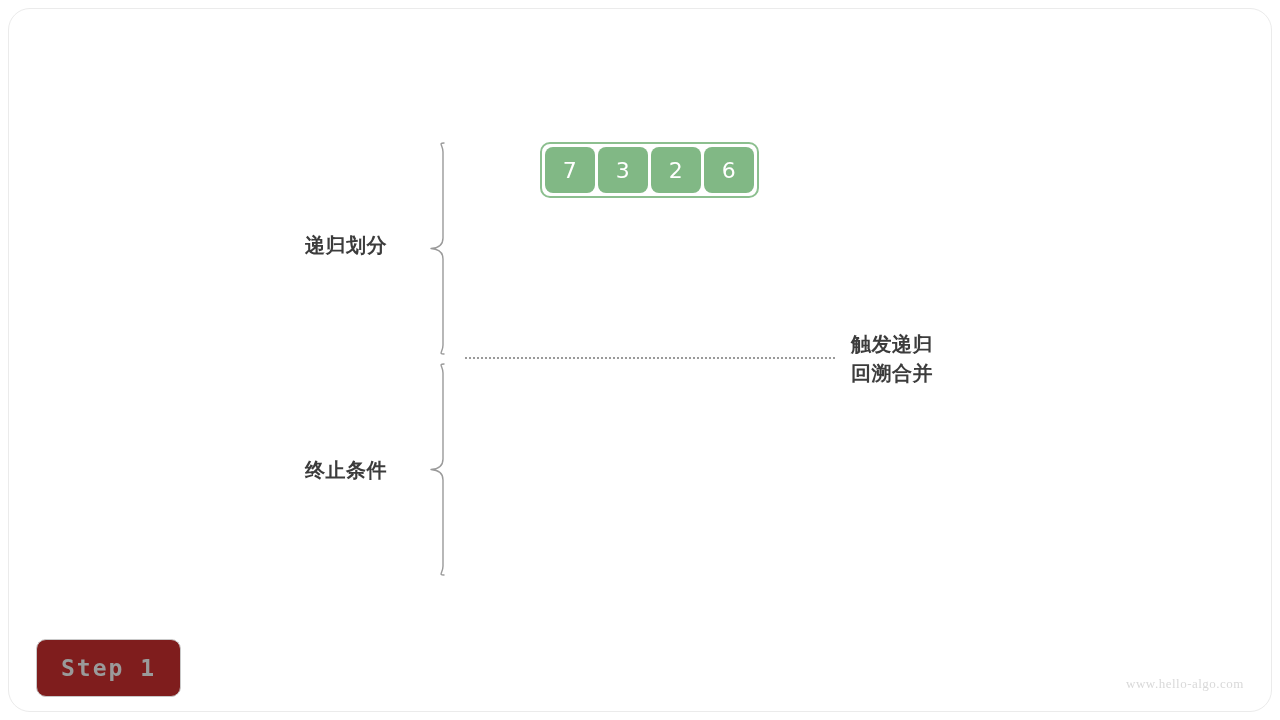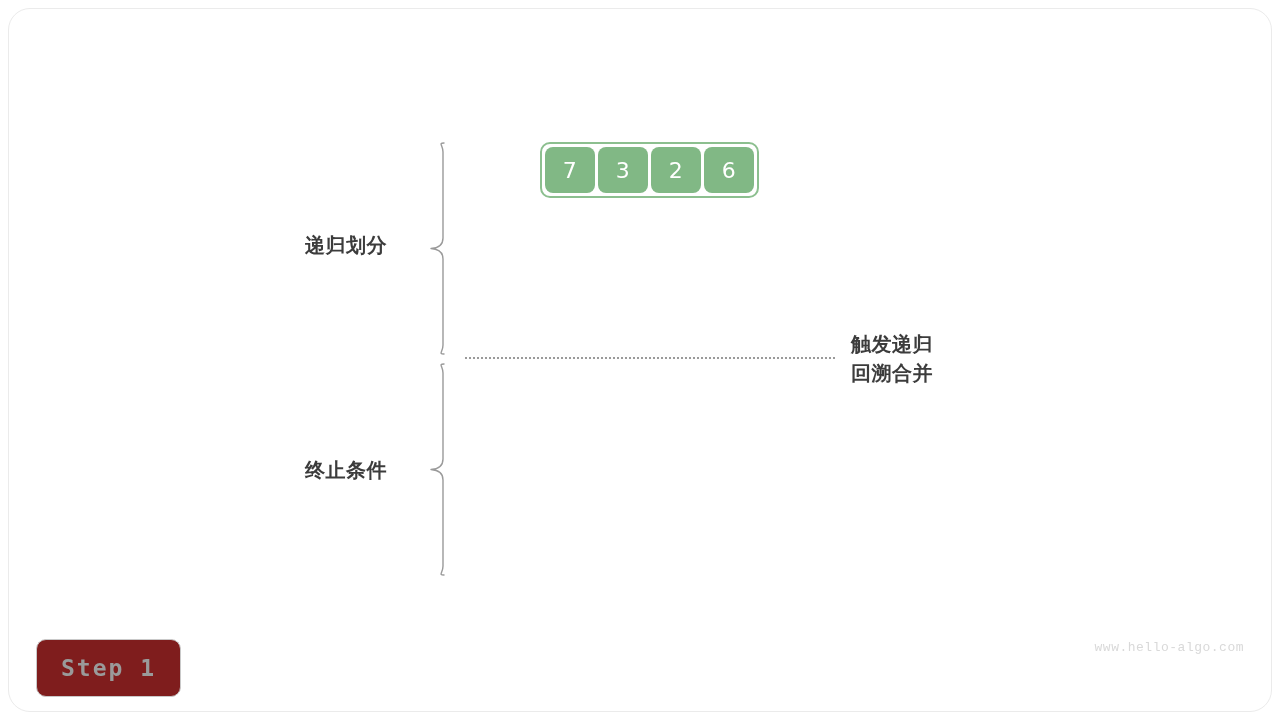--- a/index.html
+++ b/index.html
@@ -108,22 +108,22 @@
     font-size: 23px;
     font-weight: bold;
     color: #9a9a9a;
     letter-spacing: 2px;
   }
 
   
   .watermark {
     position: absolute;
     right: 36px;
-    top: 640px;
-    font-family: Liberation Mono, monospace;
+    top: 676px;
+    font-family: Liberation Serif, serif;
     font-size: 13px;
     color: #d9d9d9;
     letter-spacing: 0.5px;
     white-space: nowrap;
   }
 </style>
 </head>
 <body>
 
 <div id="canvas">

